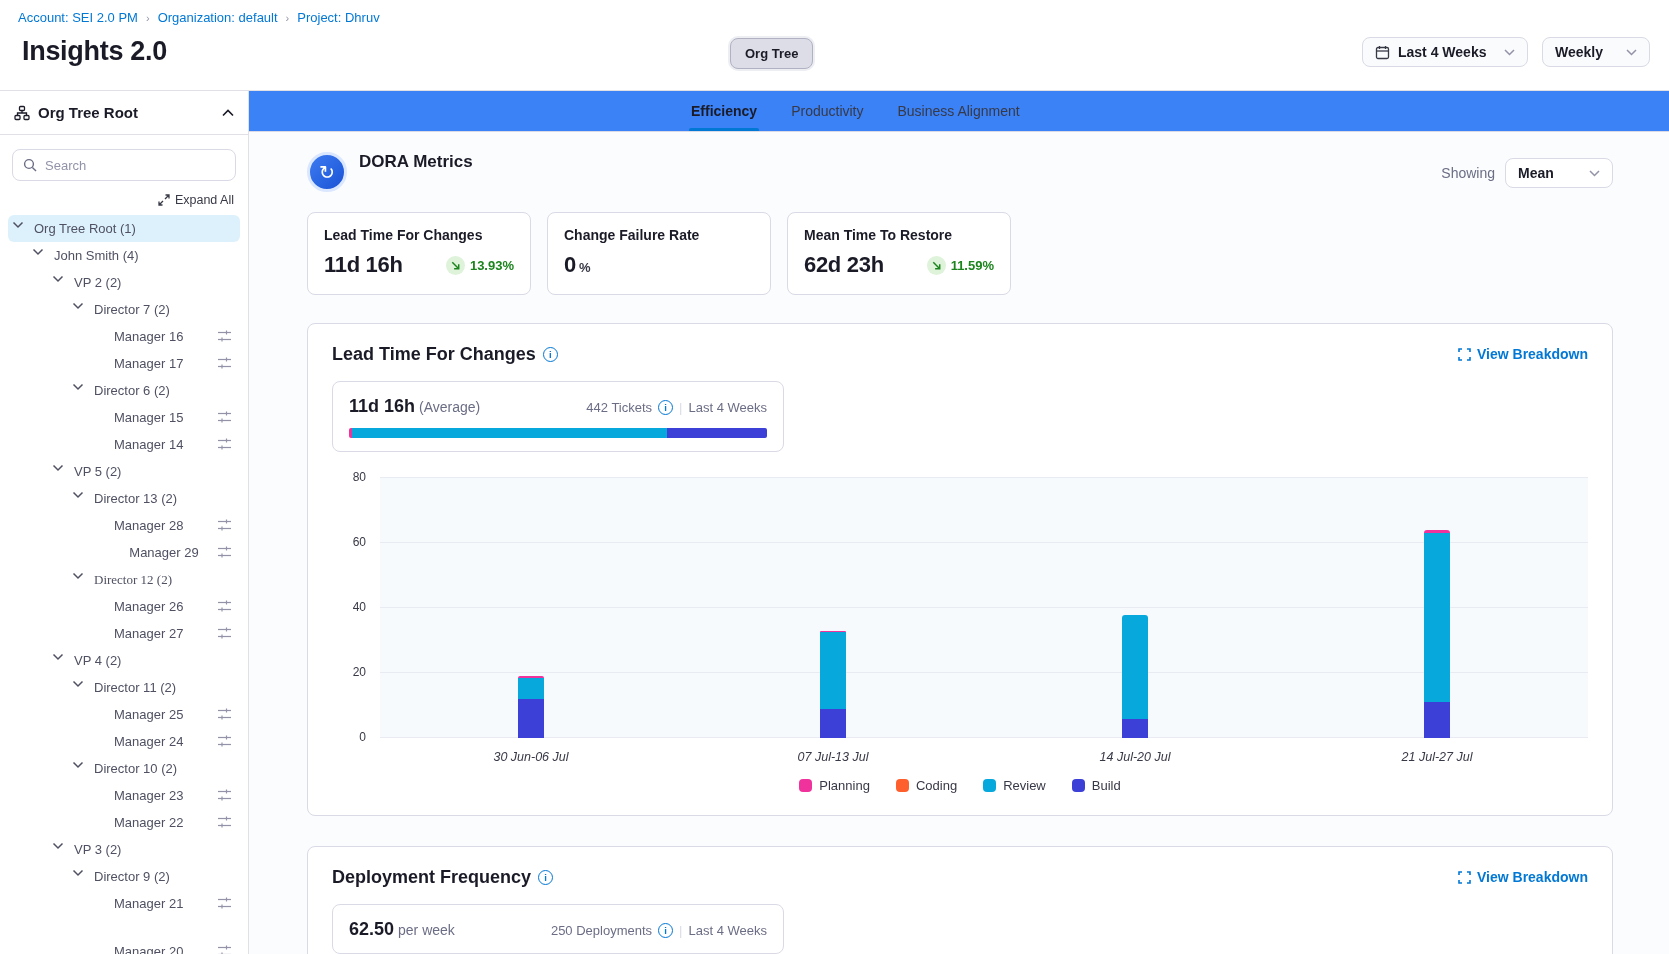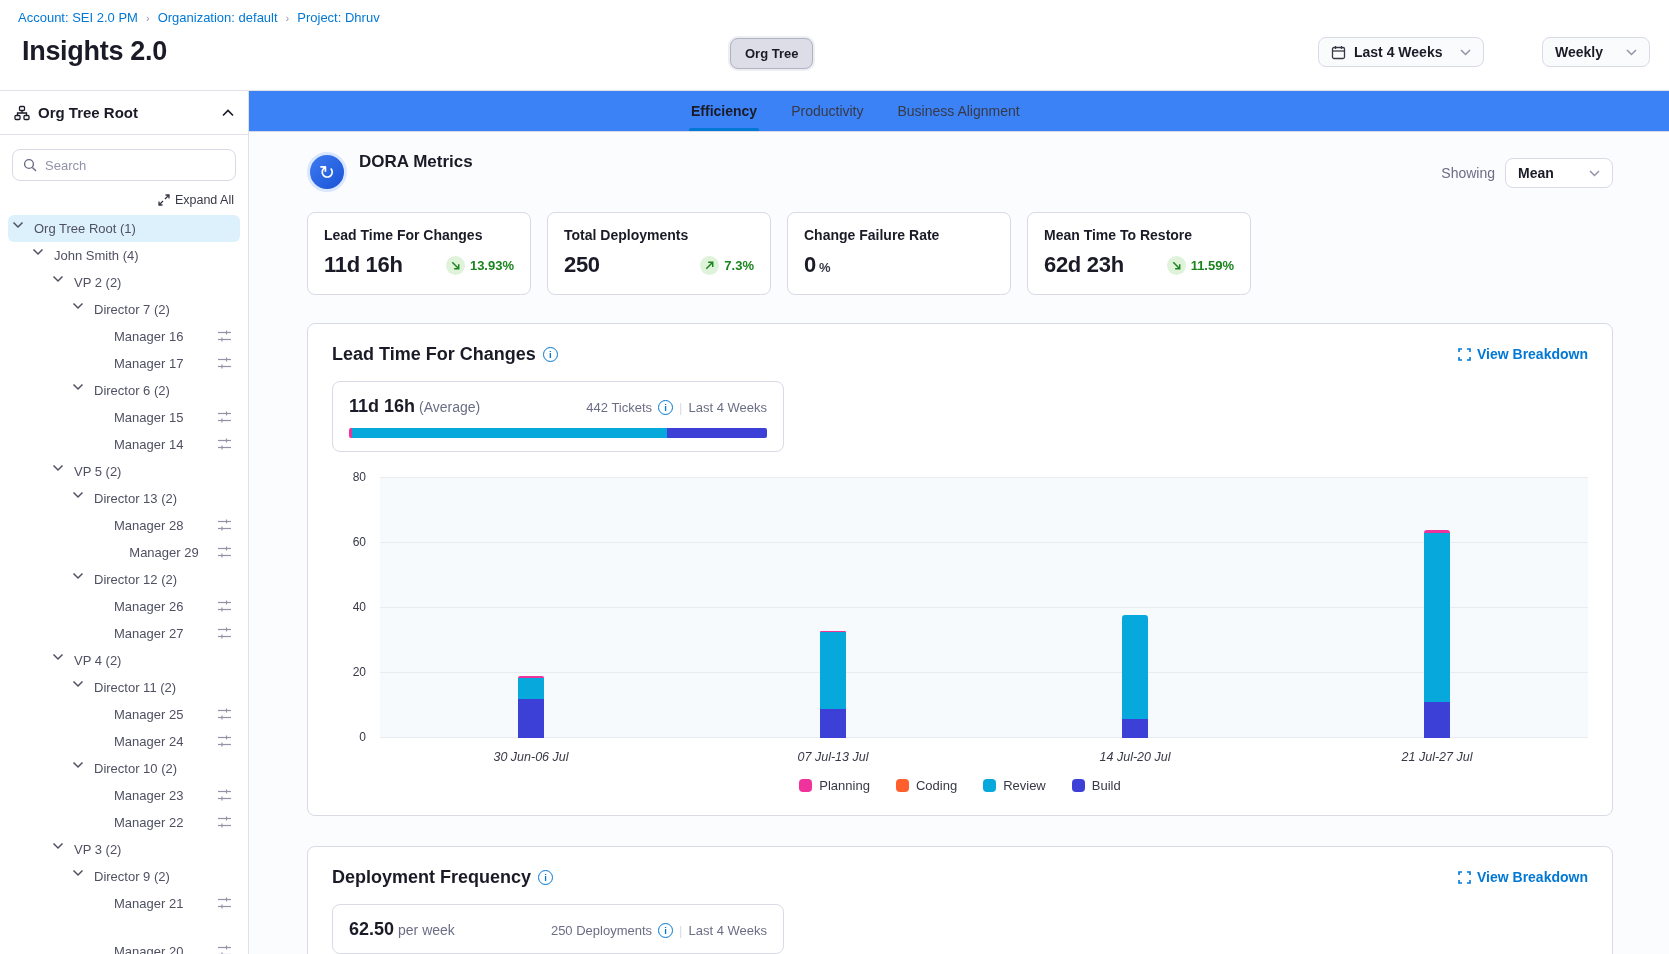--- a/index.html
+++ b/index.html
@@ -9,21 +9,21 @@
   
   .top-header { height:91px; position:relative; background:#fff; border-bottom:1px solid #e0e0e6; }
   .breadcrumb { position:absolute; top:10px; left:18px; font-size:13px; display:flex; align-items:center; gap:8px; }
   .breadcrumb a { color:#0278d5; text-decoration:none; cursor:pointer; }
   .crumb-sep { color:#9293a8; font-size:11px; }
   .page-title { position:absolute; top:36px; left:22px; font-size:27px; font-weight:bold; letter-spacing:-.3px; }
   .org-tree-btn { position:absolute; top:38px; left:730px; background:#dcdde6; border:1px solid #b0b1c3; box-shadow:0 0 0 2px #eceef2; border-radius:8px; padding:7px 14px; font-size:13px; font-weight:bold; color:#1b1b28; cursor:pointer; }
   .hdr-controls { position:absolute; top:37px; right:19px; display:flex; gap:14px; }
   .dropdown { display:flex; align-items:center; gap:8px; background:#fafbfc; border:1px solid #d9dae5; border-radius:8px; padding:0 12px; height:30px; font-size:14px; font-weight:bold; color:#1b1b28; cursor:pointer; }
   .dropdown .chev { margin-left:6px; }
-  .dd-range { width:166px; } .dd-gran { width:108px; justify-content:space-between;margin-left:44px; }
+  .dd-range { width:166px; } .dd-gran { width:108px; justify-content:space-between; }
 
   
   .shell { display:flex; height:863px; }
 
   
   .sidebar { width:249px; border-right:1px solid #e0e0e6; background:#fff; flex:none; display:flex; flex-direction:column; }
   .sb-head { height:44px; display:flex; align-items:center; padding:0 14px; border-bottom:1px solid #e0e0e6; gap:8px; }
   .sb-title { font-size:15px; font-weight:bold; flex:1; }
   .sb-search-wrap { padding:14px 12px 4px; }
   .sb-search { display:flex; align-items:center; gap:8px; border:1px solid #d9dae5; border-radius:8px; height:32px; padding:0 10px; background:#fff; }
@@ -299,21 +299,21 @@
           <span>Manager 29</span>
           <span class="flt">
             <svg width="15" height="14" viewBox="0 0 15 14">
               <line x1="1" y1="3.5" x2="14" y2="3.5" stroke="#9293a8" stroke-width="1.2"></line>
               <line x1="9.5" y1="1.5" x2="9.5" y2="5.5" stroke="#9293a8" stroke-width="1.2"></line>
               <line x1="1" y1="10.5" x2="14" y2="10.5" stroke="#9293a8" stroke-width="1.2"></line>
               <line x1="5" y1="8.5" x2="5" y2="12.5" stroke="#9293a8" stroke-width="1.2"></line>
             </svg>
           </span>
         </div>
-        <div class="tree-row" style="padding-left: 64px;">
+        <div class="tree-row" style="padding-left: 64px; font-family: Liberation Serif, serif;">
           <span class="chev-d">
             <svg width="12" height="8" viewBox="0 0 12 8">
               <polyline points="1.5,1.5 6,6 10.5,1.5" fill="none" stroke="#4f5162" stroke-width="1.5"></polyline>
             </svg>
           </span>
           <span>Director 12 (2)</span>
         </div>
         <div class="tree-row" style="padding-left: 84px;">
           <span class="leaf-pad"></span>
           <span>Manager 26</span>
@@ -499,35 +499,20 @@
                   <svg width="11" height="11" viewBox="0 0 12 12">
                     <line x1="2.5" y1="2.5" x2="9.5" y2="9.5" stroke="#1b841d" stroke-width="1.6"></line>
                     <polyline points="9.5,4.5 9.5,9.5 4.5,9.5" fill="none" stroke="#1b841d" stroke-width="1.6"></polyline>
                   </svg>
                 </span>
                 <span class="pct">13.93%</span>
               </span>
             </div>
           </div>
           <div class="m-card">
-            <div class="ttl">Total Deployments</div>
-            <div class="vrow">
-              <span class="val">250</span>
-              <span class="trend">
-                <span class="circ">
-                  <svg width="11" height="11" viewBox="0 0 12 12">
-                    <line x1="2.5" y1="9.5" x2="9.5" y2="2.5" stroke="#1b841d" stroke-width="1.6"></line>
-                    <polyline points="4.5,2.5 9.5,2.5 9.5,7.5" fill="none" stroke="#1b841d" stroke-width="1.6"></polyline>
-                  </svg>
-                </span>
-                <span class="pct">7.3%</span>
-              </span>
-            </div>
-          </div>
-          <div class="m-card">
             <div class="ttl">Change Failure Rate</div>
             <div class="vrow">
               <span class="val">0<span class="unit">%</span></span>
             </div>
           </div>
           <div class="m-card">
             <div class="ttl">Mean Time To Restore</div>
             <div class="vrow">
               <span class="val">62d 23h</span>
               <span class="trend">

